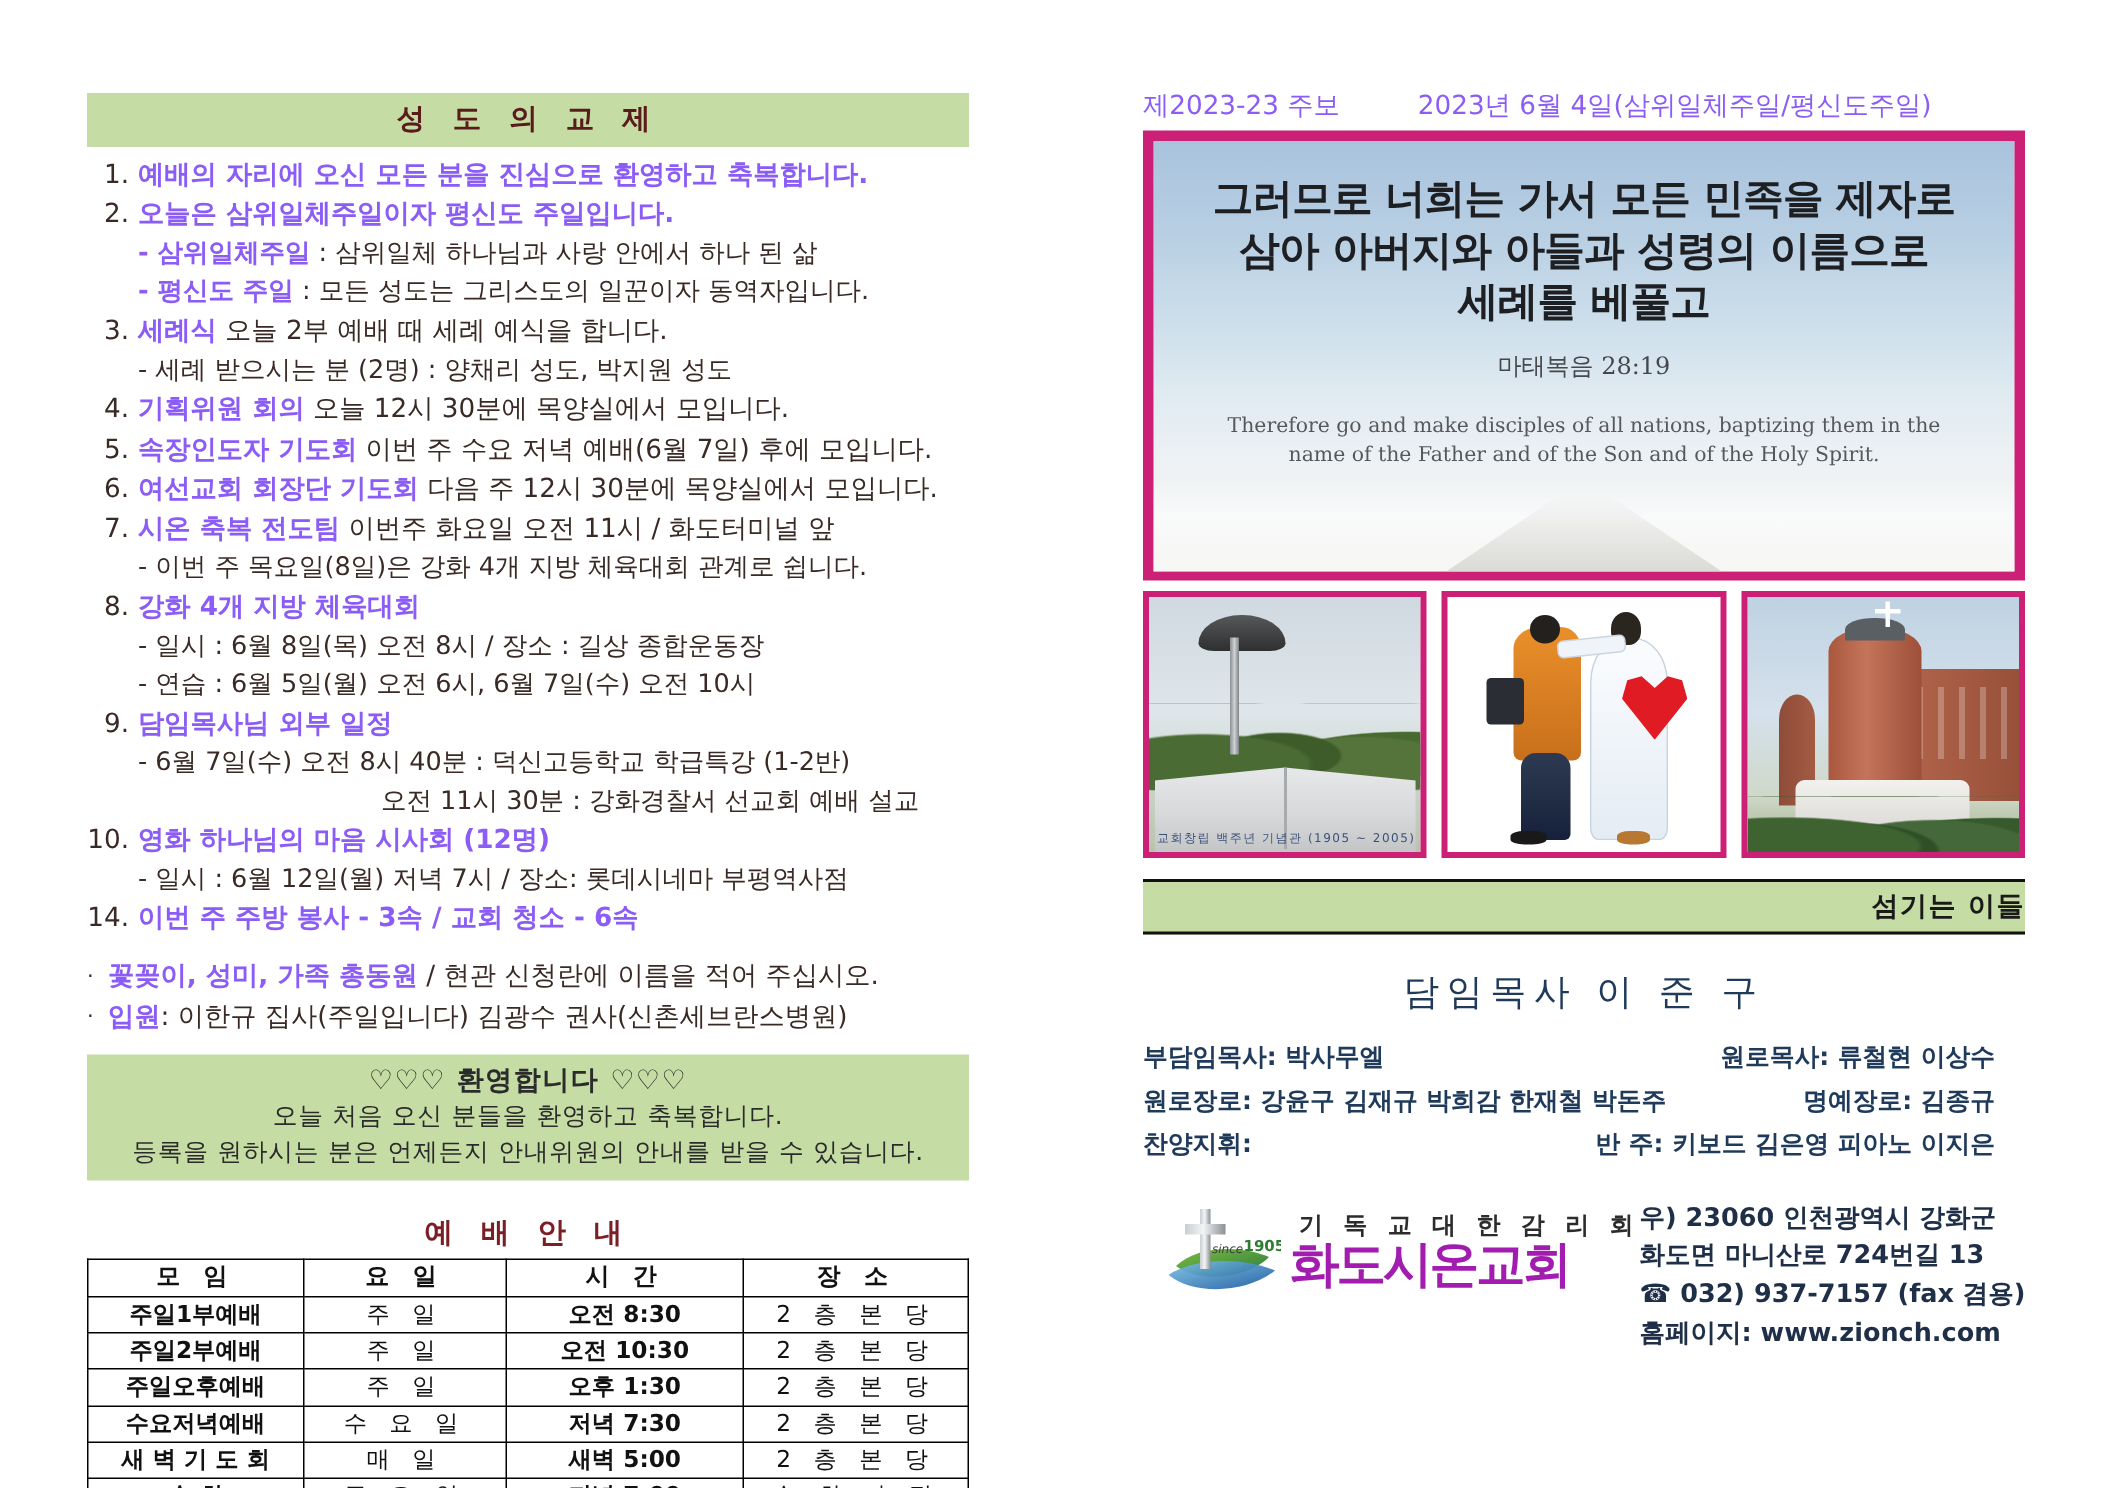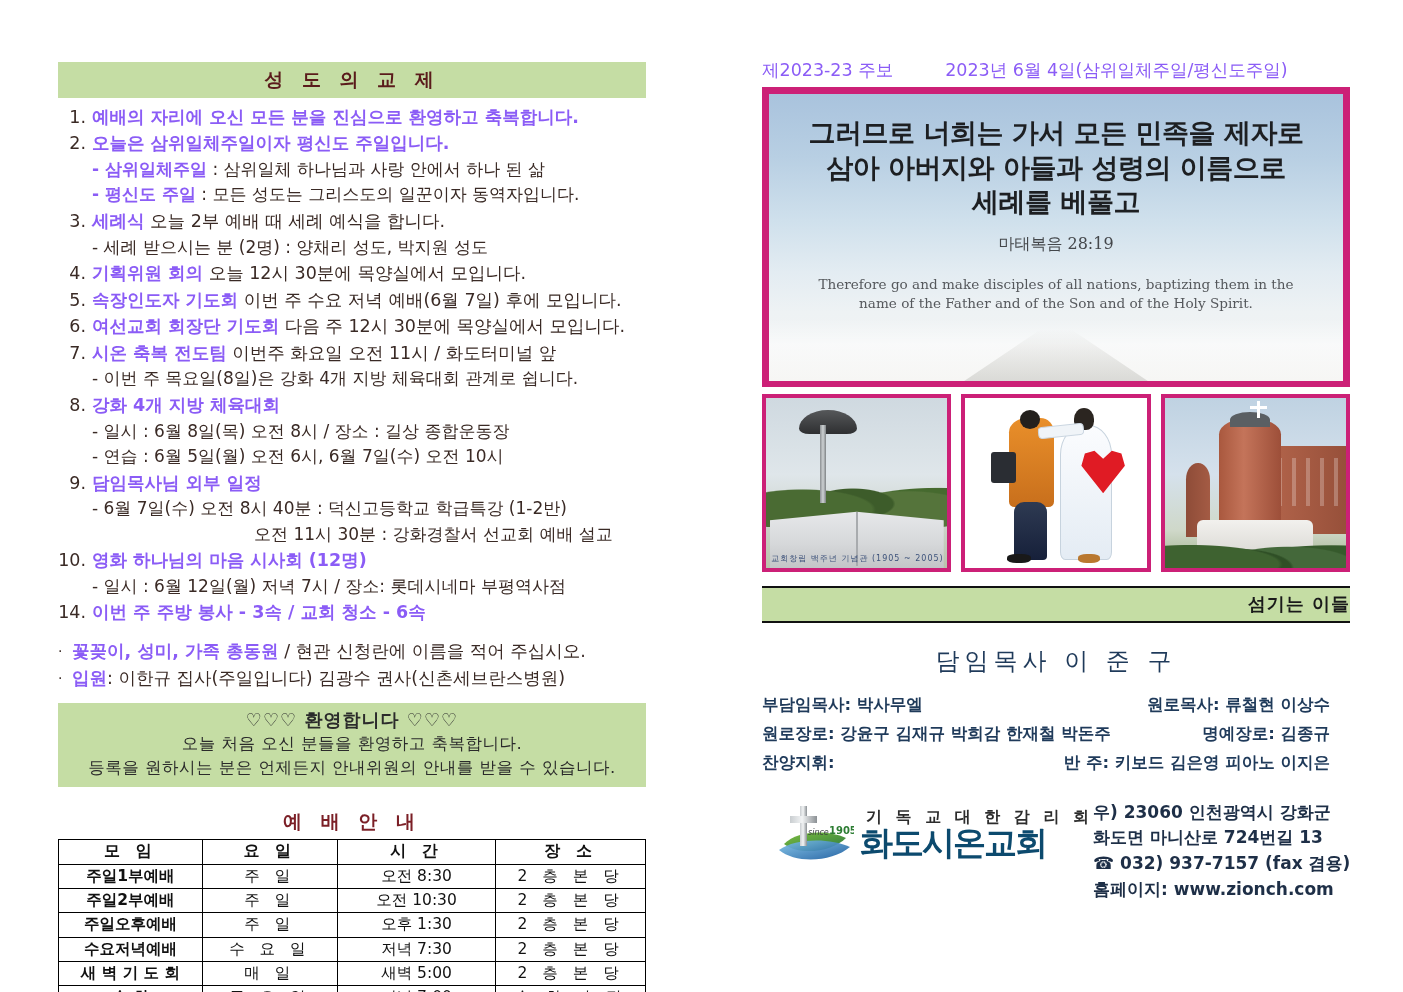--- a/index.html
+++ b/index.html
@@ -135,21 +135,21 @@
     font-weight: bold;
     letter-spacing: 1px;
     white-space: nowrap;
   }
   table.worship th {
     font-size: 16px;
     letter-spacing: 5px;
   }
   table.worship td.meet { letter-spacing: 0px; }
   table.worship td.day  { font-weight: normal; letter-spacing: 5px; }
-  table.worship td.time { font-weight: normal; letter-spacing: 0px; }
+  table.worship td.time { font-weight: bold; letter-spacing: 0px; }
   table.worship td.place{ font-weight: normal; letter-spacing: 5px; }
 
   
   .right-col {
     position: absolute;
     left: 762px;
     top: 58px;
     width: 588px;
   }
 
@@ -428,21 +428,21 @@
     letter-spacing: 4px;
     color: #2c2c2c;
     font-weight: bold;
     padding-left: 6px;
     margin-bottom: -2px;
   }
   .logo-name {
     font-size: 33px;
     font-weight: bold;
     letter-spacing: -2px;
-    color: #0c4a6e;
+    color: #a21caf;
     line-height: 1;
   }
 
   .addr {
     margin-left: auto;
     text-align: left;
     color: #1e2f47;
     font-size: 17px;
     line-height: 1.52;
     font-weight: bold;

